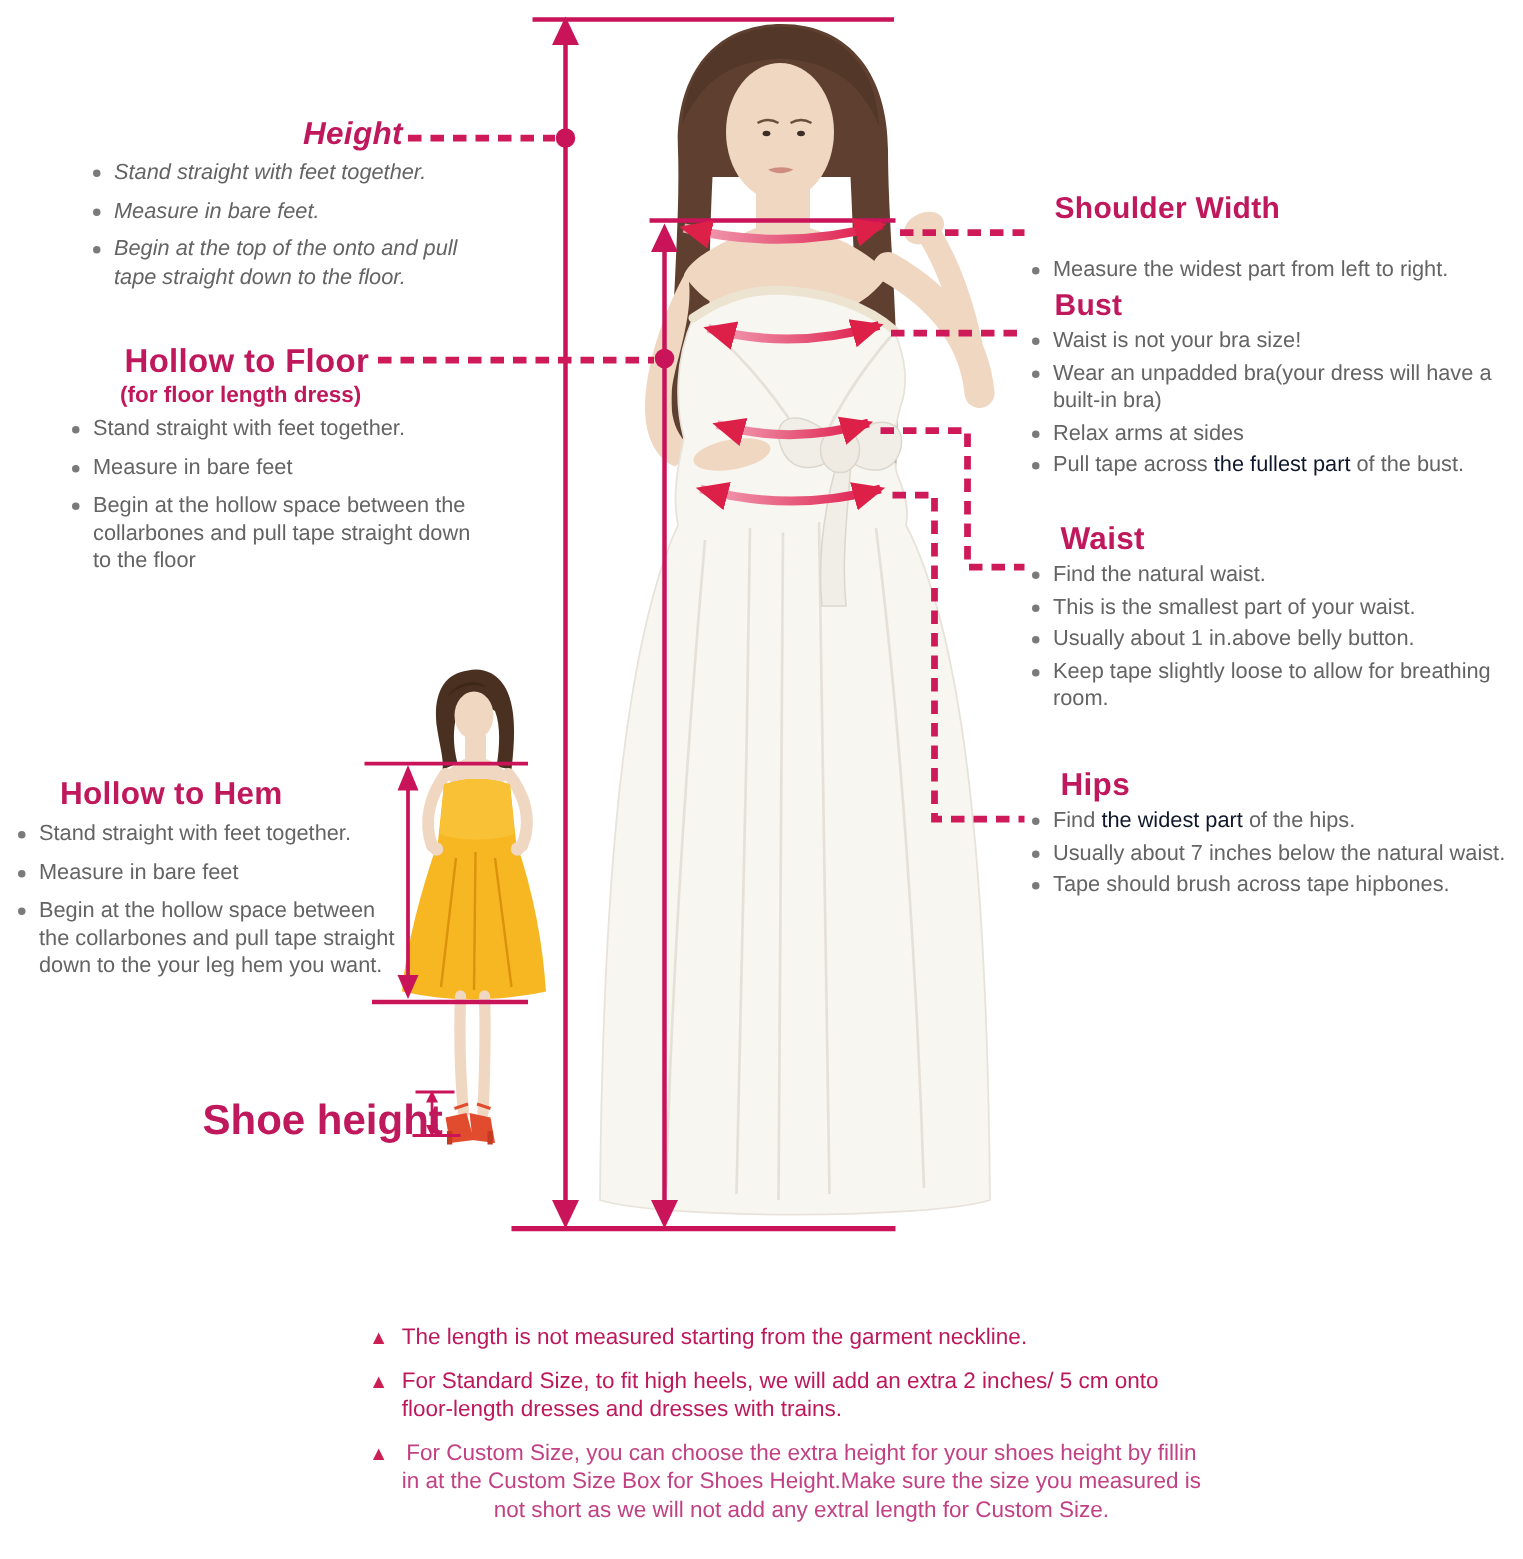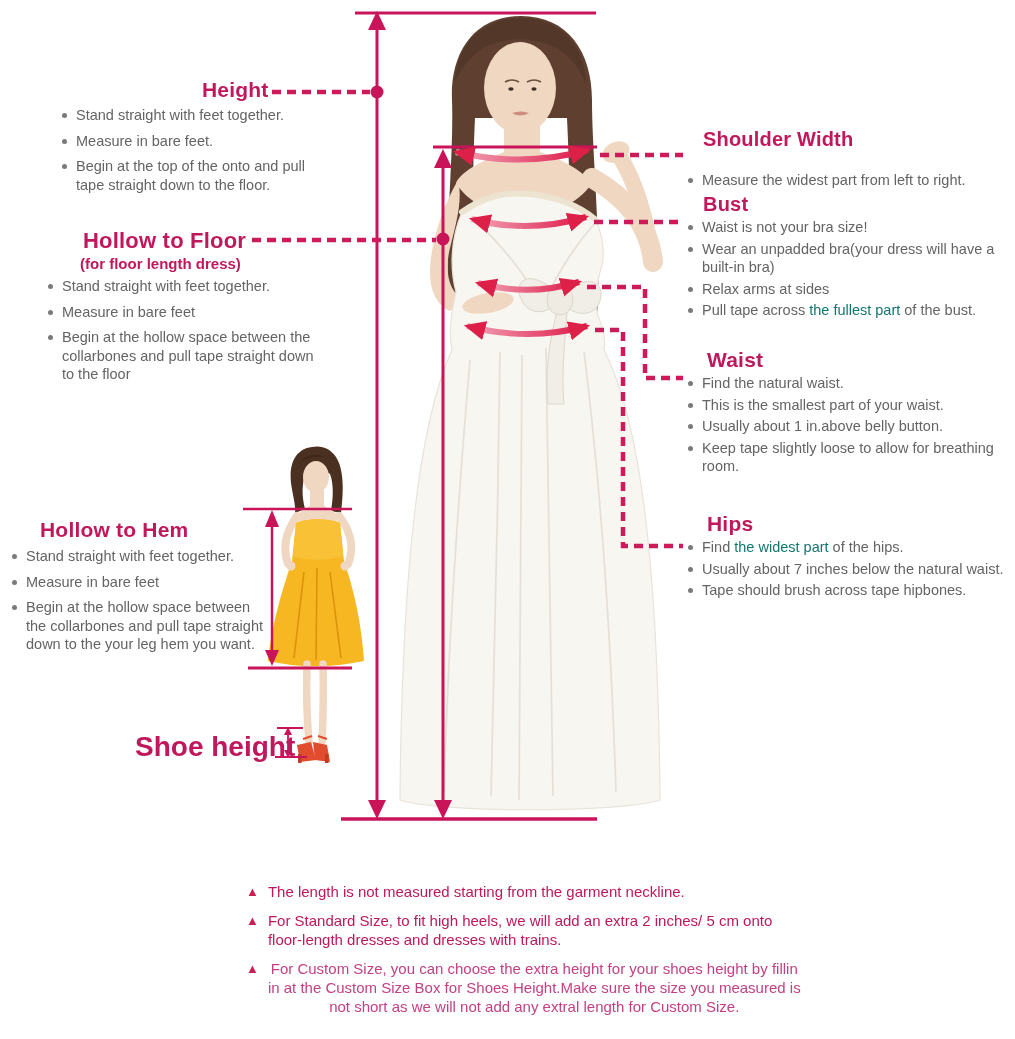--- a/index.html
+++ b/index.html
@@ -6,21 +6,21 @@
   #page{position:relative;width:1015px;height:1039px;background:#ffffff;overflow:hidden;
         font-family:"Liberation Sans","DejaVu Sans",sans-serif;}
   svg{position:absolute;left:0;top:0;}
   .sec{position:absolute;}
   .title{font-size:21px;font-weight:bold;color:#c0185c;letter-spacing:.2px;}
   .subtitle{font-size:15px;font-weight:600;color:#c0185c;margin-top:1px;}
   ul.blist{list-style:none;margin:6px 0 0 0;padding:0;}
   ul.blist li{display:flex;gap:9px;margin-bottom:7px;color:#646464;font-size:14.5px;line-height:18.5px;}
   ul.blist.tight li{margin-bottom:3px;}
   .dot{flex:0 0 auto;width:5px;height:5px;border-radius:50%;background:#7a7a7a;margin-top:7px;}
-  .hl{color:#0f766e;}
+  .hl{color:#0f172a;}
   .shoe-label{font-size:28px;font-weight:bold;color:#c0185c;}
   .note{display:flex;gap:9px;margin-bottom:10px;}
   .tri{flex:0 0 auto;color:#cb1f54;font-size:13px;line-height:19px;}
   .note .lines div{font-size:15px;line-height:19px;color:#be185d;}
   .note.alt .lines div{color:#c24184;text-align:center;}
 </style>
 </head>
 <body>
 
 <div id="page">
@@ -148,21 +148,21 @@
 
       <g stroke="url(#arrGrad)" stroke-width="6" fill="none" marker-start="url(#ah)" marker-end="url(#ah)">
         <path d="M456,152 Q523,168 588,150"></path>
         <path d="M472,219 Q528,234 586,217"></path>
         <path d="M478,283 Q528,297 579,282"></path>
         <path d="M467,326 Q528,342 587,326"></path>
       </g>
     </g>
   </svg>
 
-  <div class="sec" style="left:62px;top:78px;width:272px;">
+  <div class="sec" style="left:62px;top:78px;width:272px;font-style:italic;">
     <div class="title" style="margin-left:140px;">Height</div>
     <ul class="blist" style="margin-top:4px;">
       <li>
           <span class="dot"></span>
           <span>Stand straight with feet together.</span>
         </li>
       <li>
           <span class="dot"></span>
           <span>Measure in bare feet.</span>
         </li>

